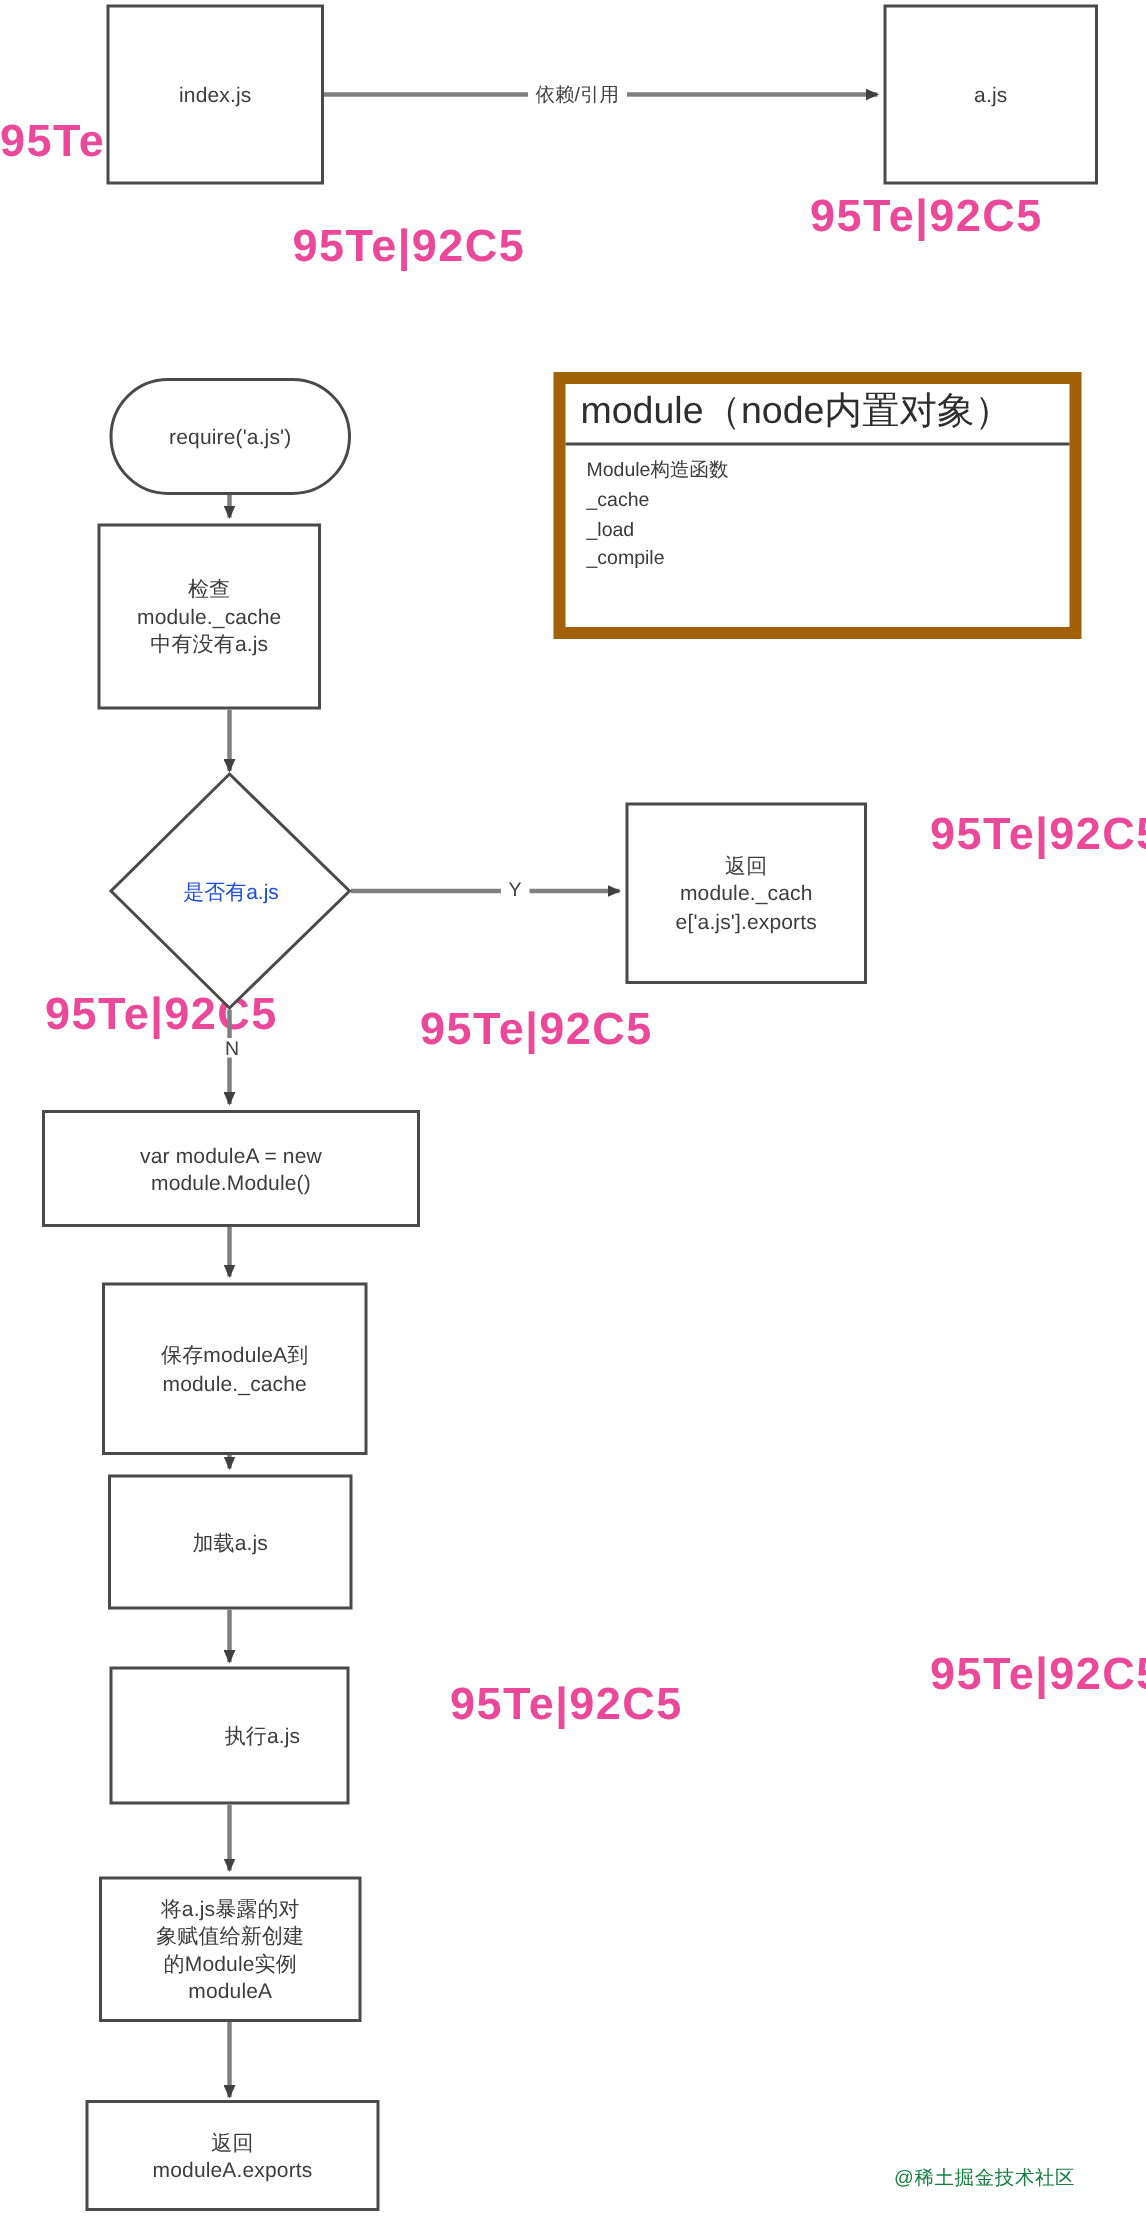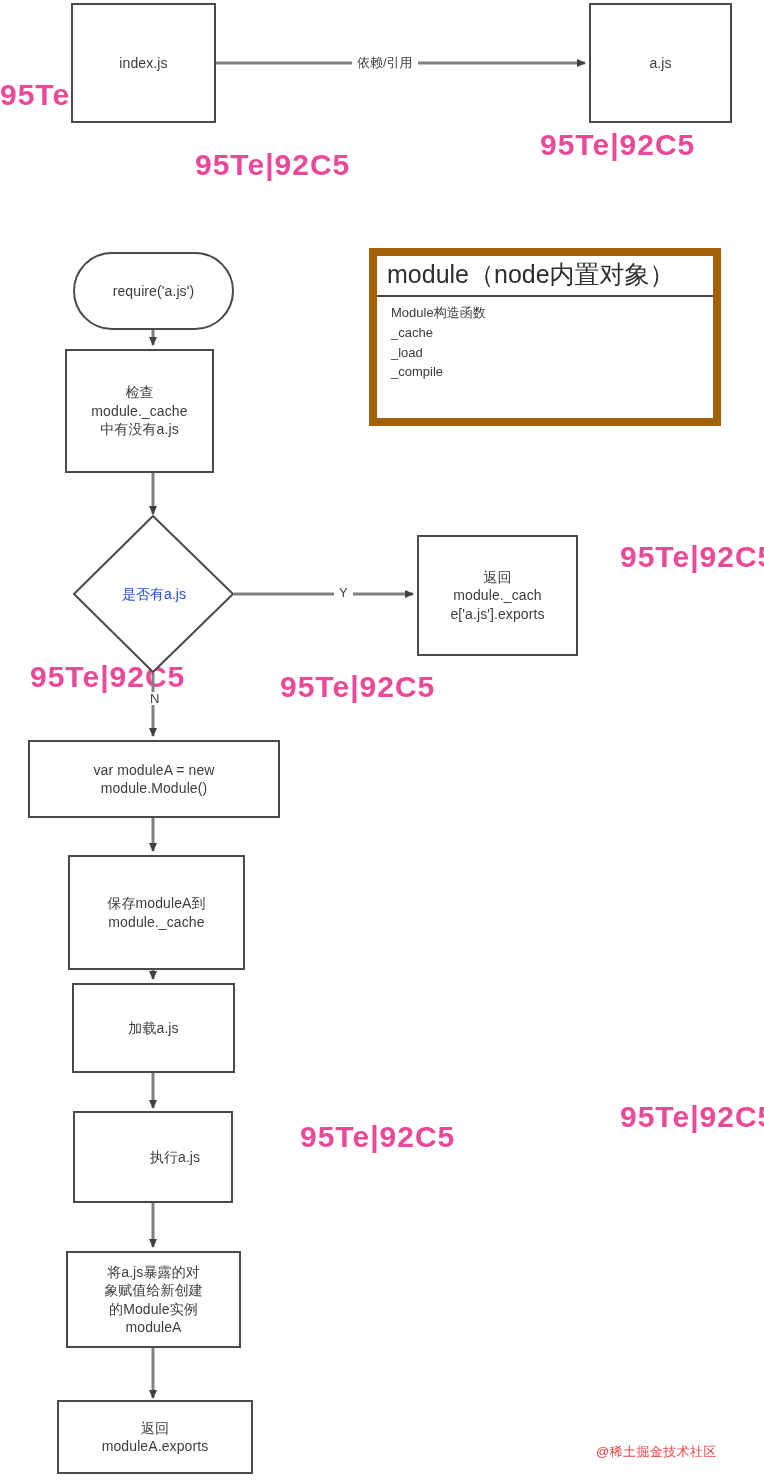--- a/index.html
+++ b/index.html
@@ -87,21 +87,21 @@
     padding: 6px 10px 10px 14px;
   }
   .legend-item {
     font-size: 13px;
     color: #3a3a3a;
     line-height: 1.52;
     white-space: nowrap;
   }
   .watermark {
     position: absolute;
-    color: #ef4444;
+    color: #15803d;
     font-size: 13px;
     letter-spacing: 0.4px;
     white-space: nowrap;
   }
   .bg-mark {
     position: absolute;
     color: #ec4899;
     font-size: 30px;
     font-weight: bold;
     letter-spacing: 1px;

